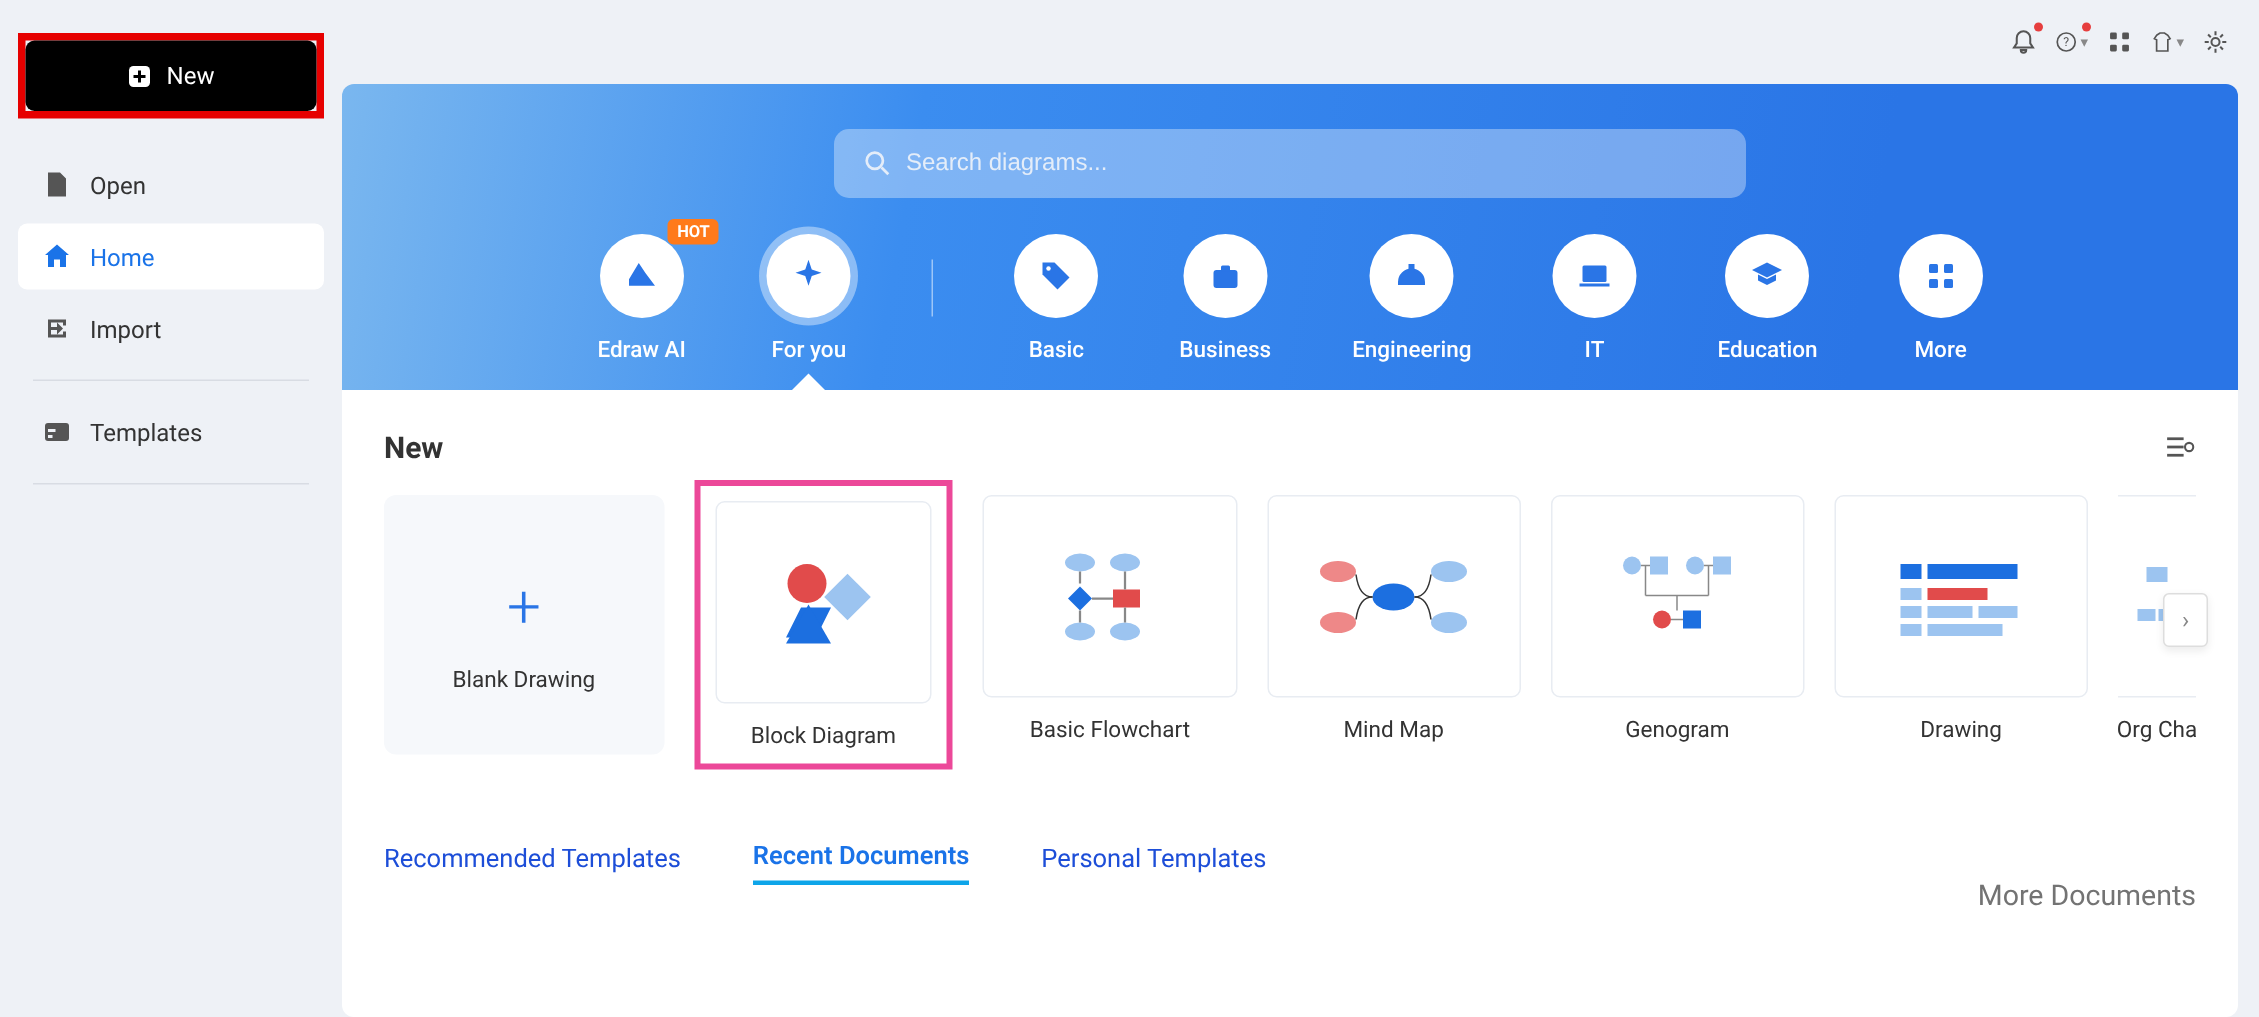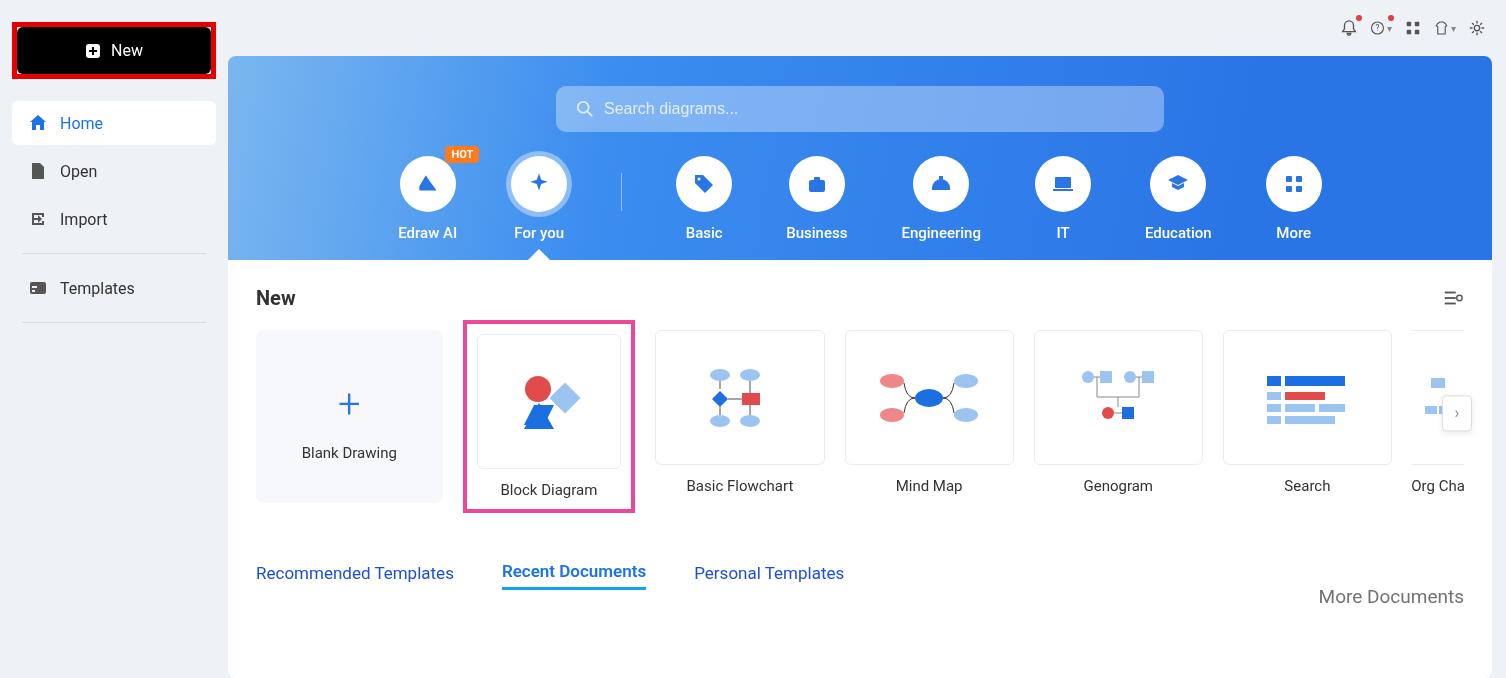--- a/index.html
+++ b/index.html
@@ -304,31 +304,31 @@
       <div class="new-btn">
         <svg width="16" height="16" viewBox="0 0 16 16">
           <rect x="1" y="1" width="14" height="14" rx="3" fill="#fff"></rect>
           <rect x="7" y="4" width="2" height="8" fill="#000"></rect>
           <rect x="4" y="7" width="8" height="2" fill="#000"></rect>
         </svg>
         <span>New</span>
       </div>
     </div>
 
+    <div class="sidebar-item">
+      <svg width="20" height="20" viewBox="0 0 20 20">
+        <path d="M4 2h8l4 4v12H4V2zm2 8h8v2H6v-2z" fill="#555"></path>
+      </svg>
+      <span>Open</span>
+    </div>
     <div class="sidebar-item active">
       <svg width="20" height="20" viewBox="0 0 20 20">
         <path d="M10 2l8 7h-2v8h-4v-5H8v5H4v-8H2l8-7z" fill="#1a73e8"></path>
       </svg>
       <span>Home</span>
-    </div>
-    <div class="sidebar-item">
-      <svg width="20" height="20" viewBox="0 0 20 20">
-        <path d="M4 2h8l4 4v12H4V2zm2 8h8v2H6v-2z" fill="#555"></path>
-      </svg>
-      <span>Open</span>
     </div>
     <div class="sidebar-item">
       <svg width="20" height="20" viewBox="0 0 20 20">
         <path d="M4 4h12v4h-2V6H6v8h8v-2h2v4H4V4zm6 2l4 4-4 4v-3H6V9h4V6z" fill="#555"></path>
       </svg>
       <span>Import</span>
     </div>
 
     <div class="sidebar-divider"></div>
 
@@ -563,21 +563,21 @@
               <rect x="28" y="8" width="60" height="10" fill="#1c6fe0"></rect>
               <rect x="10" y="24" width="14" height="8" fill="#9cc4f0"></rect>
               <rect x="28" y="24" width="40" height="8" fill="#e14b4b"></rect>
               <rect x="10" y="36" width="14" height="8" fill="#9cc4f0"></rect>
               <rect x="28" y="36" width="30" height="8" fill="#9cc4f0"></rect>
               <rect x="62" y="36" width="26" height="8" fill="#9cc4f0"></rect>
               <rect x="10" y="48" width="14" height="8" fill="#9cc4f0"></rect>
               <rect x="28" y="48" width="50" height="8" fill="#9cc4f0"></rect>
             </svg>
           </div>
-          <div class="template-label">Search</div>
+          <div class="template-label">Drawing</div>
         </div>
 
         <div class="template-card partial">
           <div class="template-thumb" style="width:180px">
             <svg width="30" height="60" viewBox="0 0 30 60">
               <rect x="8" y="10" width="14" height="10" fill="#9cc4f0"></rect>
               <rect x="2" y="38" width="12" height="8" fill="#9cc4f0"></rect>
               <rect x="16" y="38" width="12" height="8" fill="#9cc4f0"></rect>
             </svg>
           </div>

